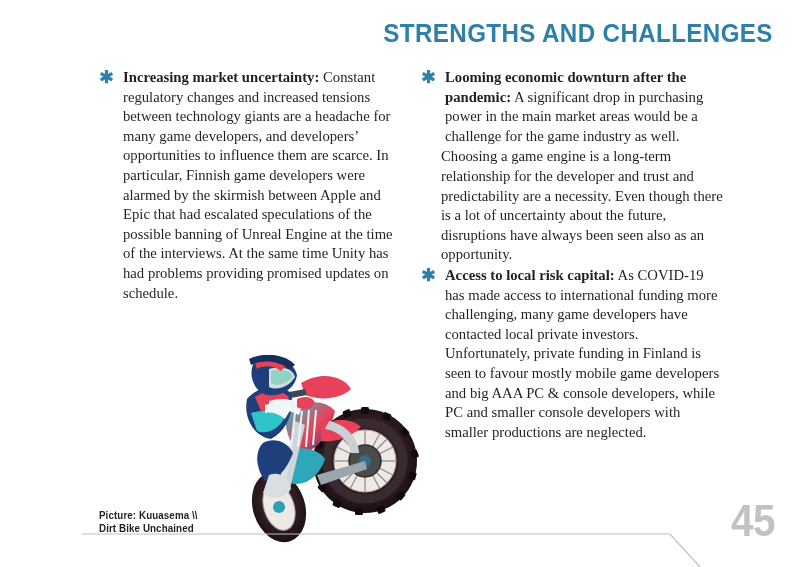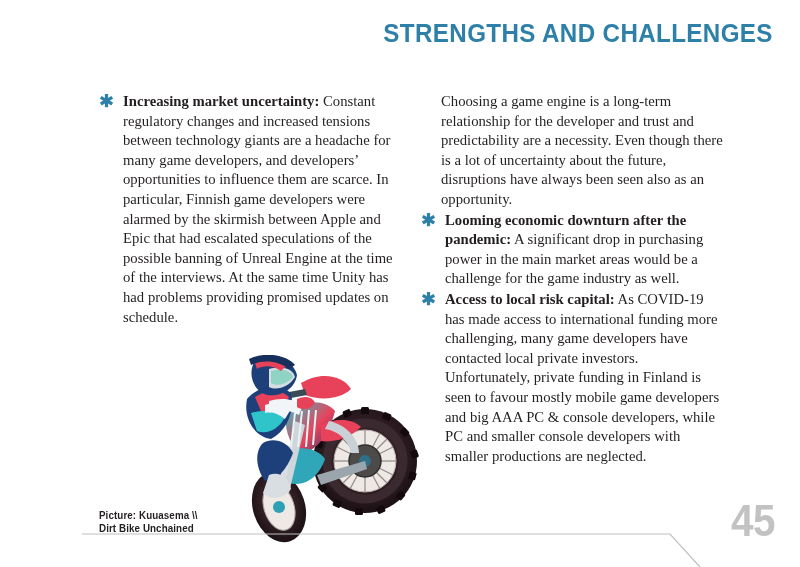--- a/index.html
+++ b/index.html
@@ -28,21 +28,21 @@
     color: #2e80a8;
     text-transform: uppercase;
     transform: scaleX(0.93);
     transform-origin: right center;
     white-space: nowrap;
   }
 
   
   .col {
     position: absolute;
-    top: 92px;
+    top: 68px;
   }
   .col-left {
     left: 98px;
     width: 308px;
   }
   .col-right {
     left: 420px;
     width: 305px;
   }
 
@@ -148,35 +148,35 @@
         </g>
       </svg>
     </span>
     <span class="lead">Increasing market uncertainty:</span><span> Constant regulatory changes and increased tensions between technology giants are a headache for many game developers, and developers’ opportunities to influence them are scarce. In particular, Finnish game developers were alarmed by the skirmish between Apple and Epic that had escalated speculations of the possible banning of Unreal Engine at the time of the interviews. At the same time Unity has had problems providing promised updates on schedule.</span>
   </p>
 
 </div>
 
 <div class="col col-right">
 
-  <p class="para plain">
-    <span>Choosing a game engine is a long-term relationship for the developer and trust and predictability are a necessity. Even though there is a lot of uncertainty about the future, disruptions have always been seen also as an opportunity.</span>
-  </p>
-
   <p class="para bulleted">
     <span class="bullet">
       <svg viewBox="0 0 20 20" width="17" height="19" aria-hidden="true">
         <g fill="#2e80a8">
           <rect x="8.1" y="1.2" width="3.8" height="15.6" rx="0.5"></rect>
           <rect x="8.1" y="1.2" width="3.8" height="15.6" rx="0.5" transform="rotate(60 10 9)"></rect>
           <rect x="8.1" y="1.2" width="3.8" height="15.6" rx="0.5" transform="rotate(120 10 9)"></rect>
         </g>
       </svg>
     </span>
     <span class="lead">Looming economic downturn after the pandemic:</span><span> A significant drop in purchasing power in the main market areas would be a challenge for the game industry as well.</span>
+  </p>
+
+  <p class="para plain">
+    <span>Choosing a game engine is a long-term relationship for the developer and trust and predictability are a necessity. Even though there is a lot of uncertainty about the future, disruptions have always been seen also as an opportunity.</span>
   </p>
 
   <p class="para bulleted">
     <span class="bullet">
       <svg viewBox="0 0 20 20" width="17" height="19" aria-hidden="true">
         <g fill="#2e80a8">
           <rect x="8.1" y="1.2" width="3.8" height="15.6" rx="0.5"></rect>
           <rect x="8.1" y="1.2" width="3.8" height="15.6" rx="0.5" transform="rotate(60 10 9)"></rect>
           <rect x="8.1" y="1.2" width="3.8" height="15.6" rx="0.5" transform="rotate(120 10 9)"></rect>
         </g>

